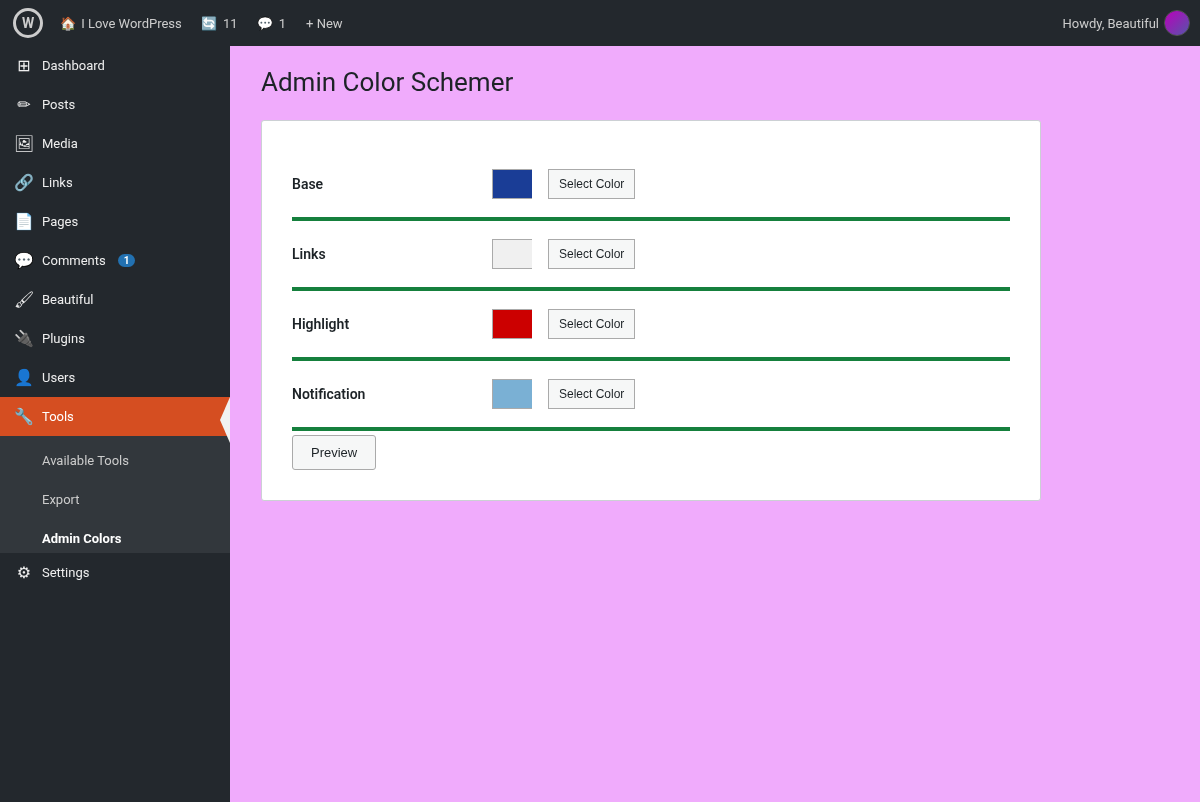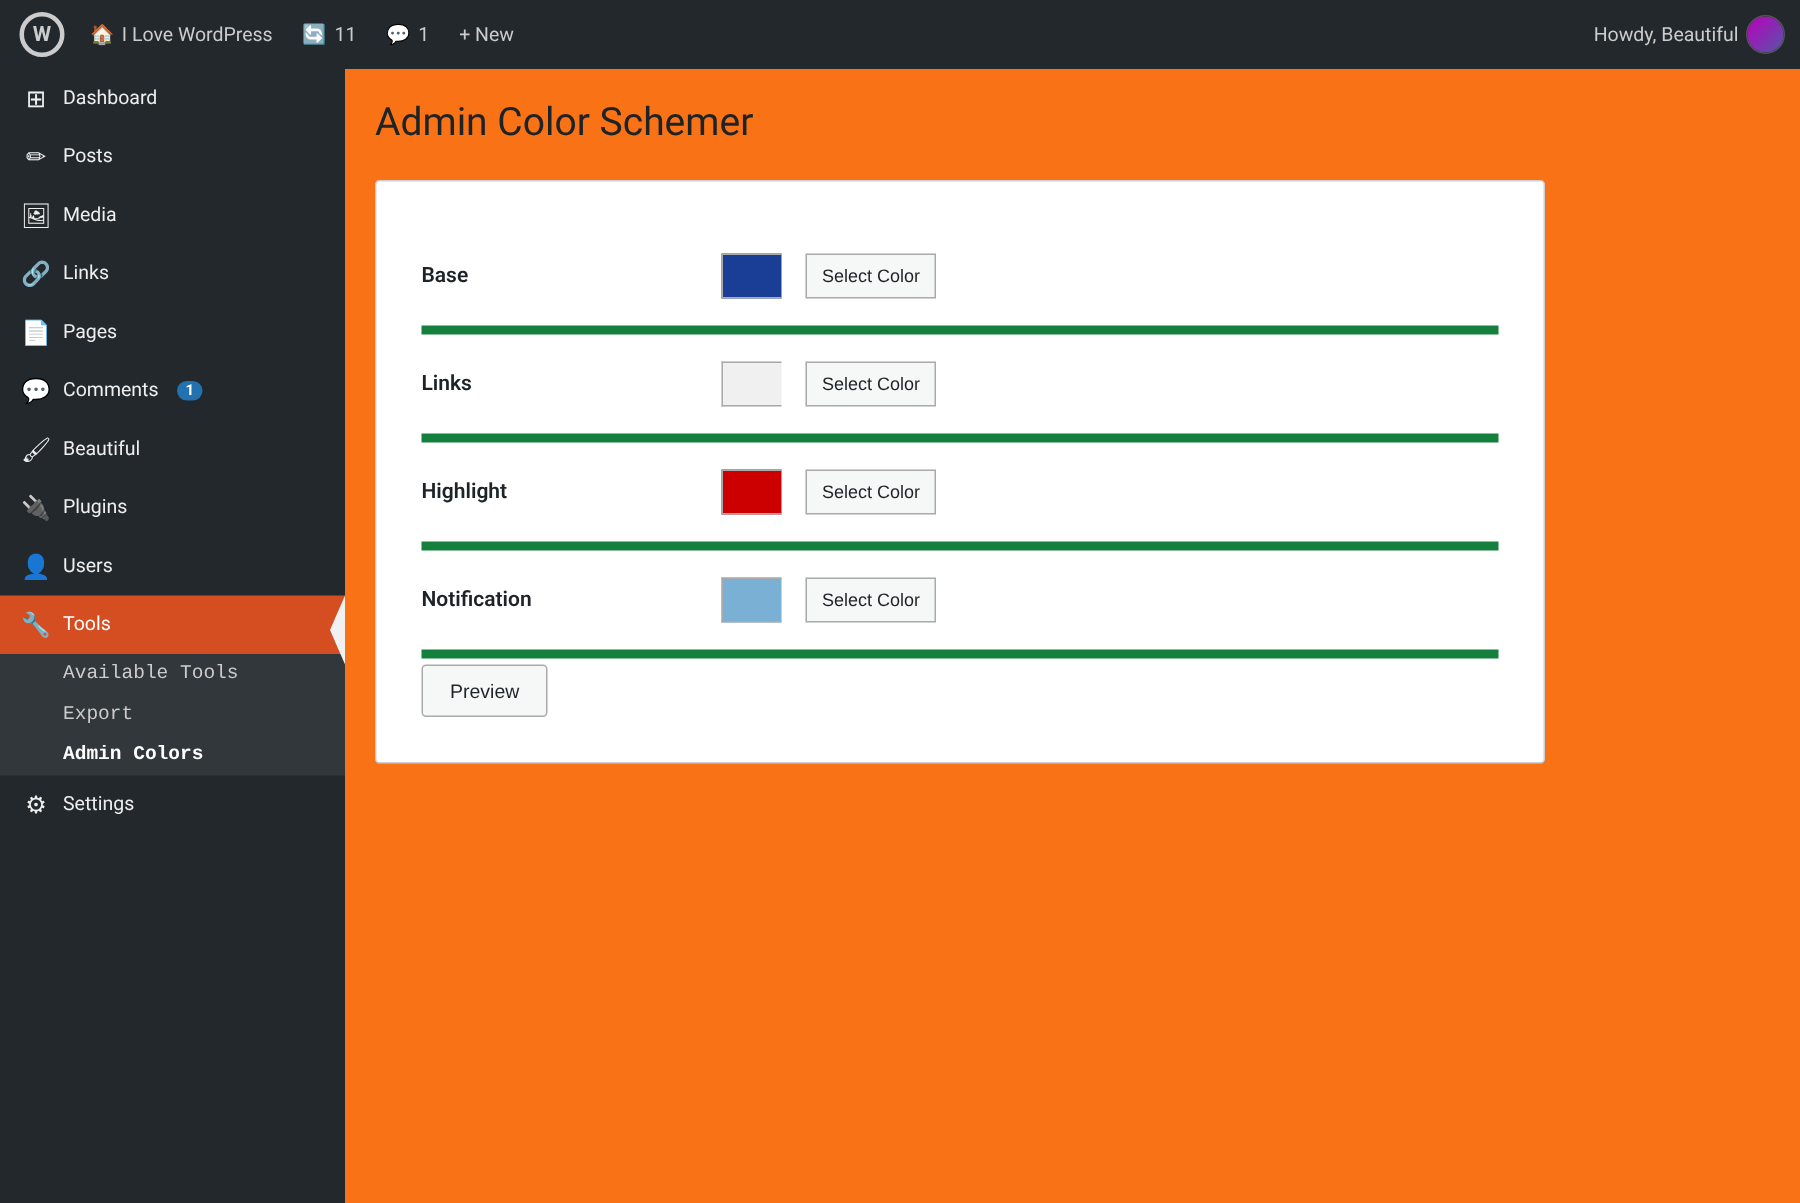--- a/index.html
+++ b/index.html
@@ -60,53 +60,53 @@
       font-size: 13px; position: relative; text-decoration: none;
     }
     .menu-item.active { background: #d54e21; color: #fff; }
     .menu-item .menu-icon { width: 20px; text-align: center; font-size: 16px; flex-shrink: 0; }
     .menu-item .badge {
       background: #2271b1; color: #fff; border-radius: 10px;
       padding: 1px 6px; font-size: 10px; font-weight: bold; margin-left: 4px;
     }
     .submenu { background: #32373c; }
     .submenu-item {
-      display: block; padding: 5px 14px 7px 42px;
-      color: #ccc; cursor: pointer; font-size: 13px; text-decoration: none; font-family: Liberation Mono, monospace;
+      display: block; padding: 17px 14px 7px 42px;
+      color: #ccc; cursor: pointer; font-size: 13px; text-decoration: none;
     }
     .submenu-item.active { color: #fff; font-weight: bold; }
     .menu-arrow {
       position: absolute; right: 0; top: 0; bottom: 0;
       width: 0; height: 0;
       border-top: 23px solid transparent;
       border-bottom: 23px solid transparent;
       border-right: 10px solid #f1f1f1;
     }
 
     
     #wpcontent {
-      flex: 1; overflow-y: auto; padding: 20px 20px 20px 20px;
-      background: #f97316;
+      flex: 1; overflow-y: auto; padding: 20px 20px 20px 31px;
+      background: #f0abfc;
     }
     .wrap { max-width: 960px; }
     h1.page-title {
       font-size: 26px; font-weight: 400; color: #1d2327;
       margin-bottom: 20px; line-height: 1.3;
     }
 
     
     .color-schemer-box {
       background: #fff; border: 1px solid #ccd0d4;
       border-radius: 3px; padding: 30px 30px 30px 30px;
       max-width: 780px;
     }
 
     .color-row {
       display: flex; align-items: center;
-      padding: 18px 0; border-bottom: 6px solid #15803d;
+      padding: 18px 0; border-bottom: 4px solid #15803d;
     }
     .color-row:last-of-type { border-bottom: none; }
     .color-label {
       width: 200px; font-size: 14px; font-weight: 600; color: #1d2327;
     }
     .color-picker-group {
       display: flex; align-items: center; gap: 16px;
     }
     .color-swatch {
       width: 40px; height: 30px; border: 1px solid #aaa;

